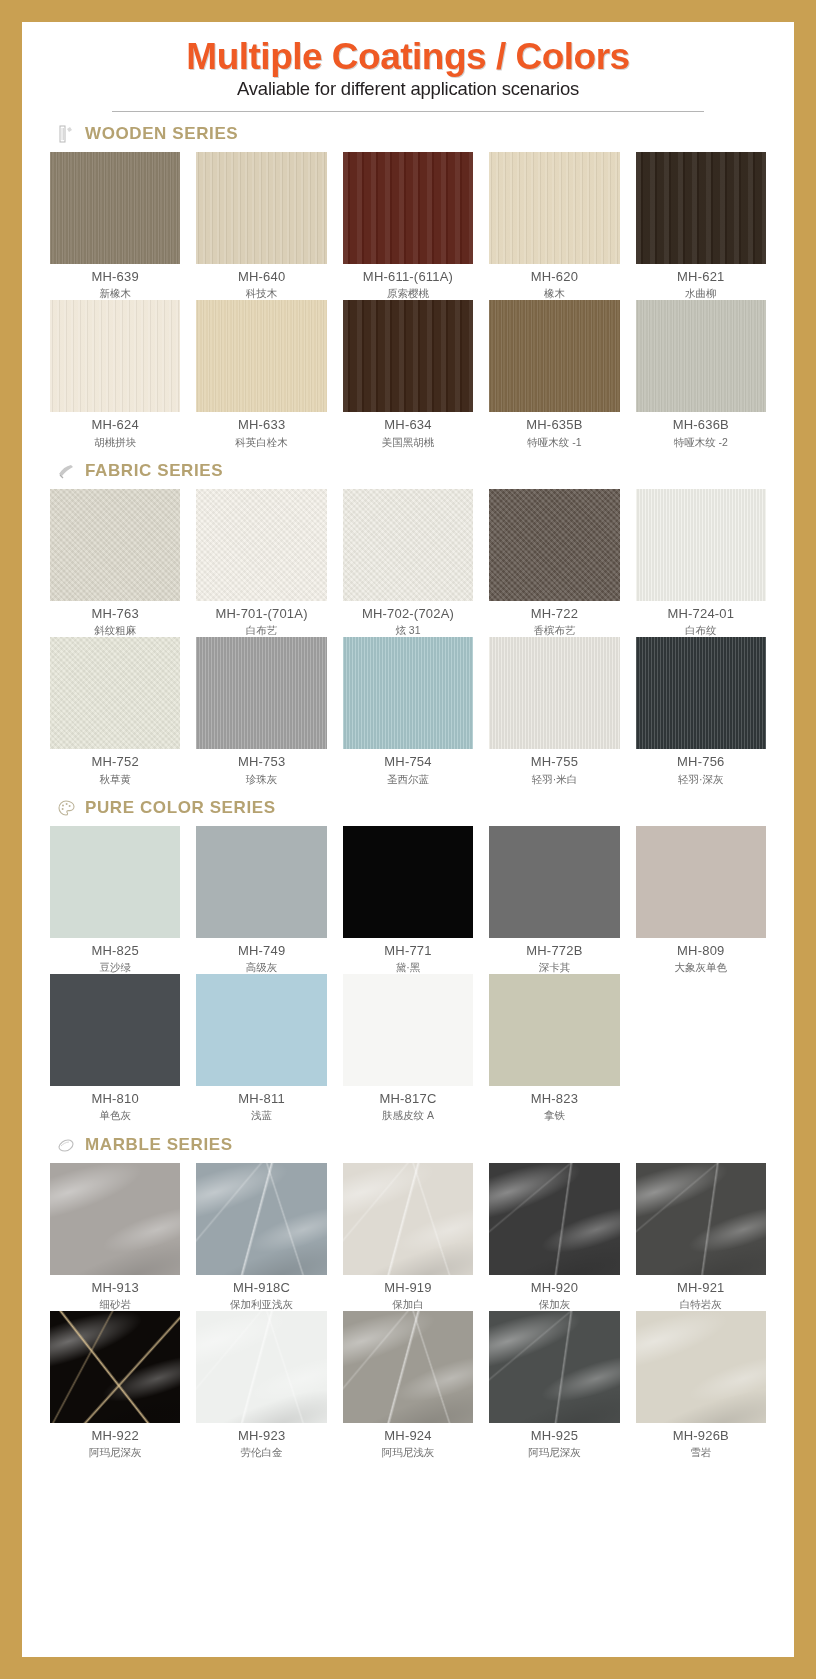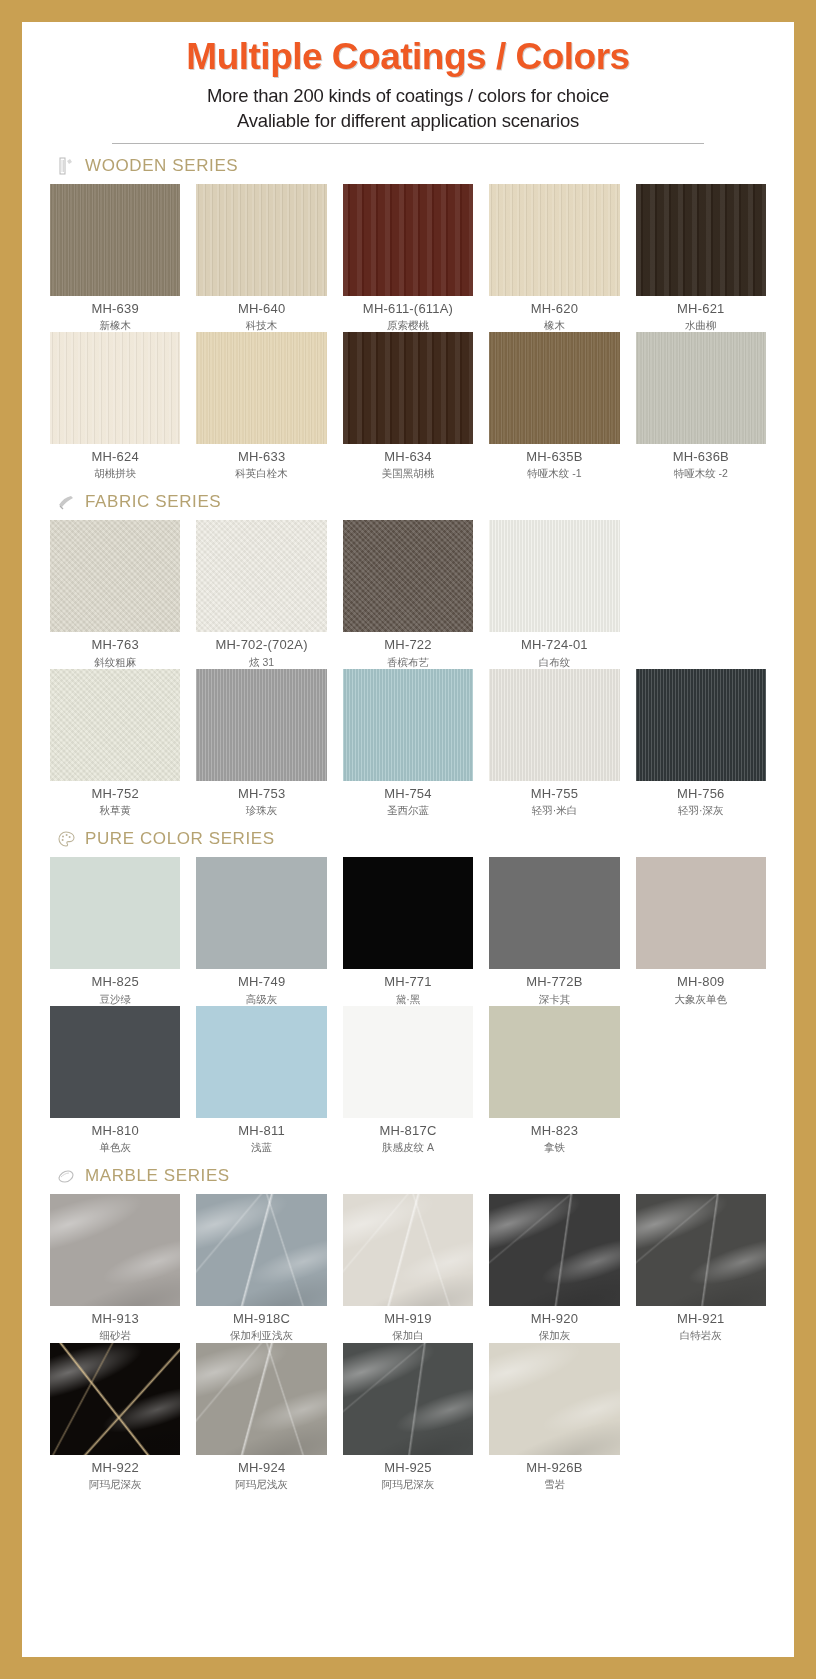--- a/index.html
+++ b/index.html
@@ -58,21 +58,21 @@
   }
   .section-head .ico {
     width: 20px; height: 20px;
     display: flex; align-items: center; justify-content: center;
     flex: 0 0 auto;
   }
   .section-head .ico svg { display: block; }
   .section-title {
     color: #b5a271;
     font-size: 17px;
-    font-weight: normal;
+    font-weight: bold;
     letter-spacing: 0.6px;
   }
 
   
   .grid {
     display: grid;
     grid-template-columns: repeat(5, 1fr);
     column-gap: 16px;
     row-gap: 2px;
   }
@@ -155,21 +155,20 @@
   }
 </style>
 </head>
 <body>
 
 <div class="page">
   <div class="inner">
 
     <div>
       <div class="hdr-title">Multiple Coatings / Colors</div>
-      <div class="hdr-sub">More than 200 kinds of coatings / colors for choice</div>
       <div class="hdr-sub" style="margin-top:0">Avaliable for different application scenarios</div>
       <div class="hdr-rule"></div>
     </div>
 
     <div id="sections">
         <div>
           <div class="section-head">
             <span class="ico">
               <svg width="18" height="18" viewBox="0 0 18 18">
                 <rect x="3" y="1" width="5" height="16" fill="none" stroke="#b9b9b9" stroke-width="1"></rect>
@@ -285,20 +284,29 @@
             <span class="section-title">FABRIC SERIES</span>
           </div>
           <div class="grid">
             <div class="cell">
               <div class="sw" style="background:#ddd9cc">
                 <div class="ov fab"></div>
               </div>
               <div class="cap">
                 <div class="code">MH-763</div>
                 <div class="cn">斜纹粗麻</div>
+              </div>
+            </div>
+            <div class="cell">
+              <div class="sw" style="background:#f4f1e9">
+                <div class="ov fab"></div>
+              </div>
+              <div class="cap">
+                <div class="code">MH-701-(701A)</div>
+                <div class="cn">白布艺</div>
               </div>
             </div>
             <div class="cell">
               <div class="sw" style="background:#eeece4">
                 <div class="ov fab"></div>
               </div>
               <div class="cap">
                 <div class="code">MH-702-(702A)</div>
                 <div class="cn">炫 31</div>
               </div>
@@ -530,20 +538,29 @@
             <div class="cell">
               <div class="sw" style="background:#0d0a08">
                 <div class="ov marble vein-x"></div>
               </div>
               <div class="cap">
                 <div class="code">MH-922</div>
                 <div class="cn">阿玛尼深灰</div>
               </div>
             </div>
             <div class="cell">
+              <div class="sw" style="background:#eef0ee">
+                <div class="ov marble vein"></div>
+              </div>
+              <div class="cap">
+                <div class="code">MH-923</div>
+                <div class="cn">劳伦白金</div>
+              </div>
+            </div>
+            <div class="cell">
               <div class="sw" style="background:#9e9b93">
                 <div class="ov marble vein"></div>
               </div>
               <div class="cap">
                 <div class="code">MH-924</div>
                 <div class="cn">阿玛尼浅灰</div>
               </div>
             </div>
             <div class="cell">
               <div class="sw" style="background:#4c4f4e">

